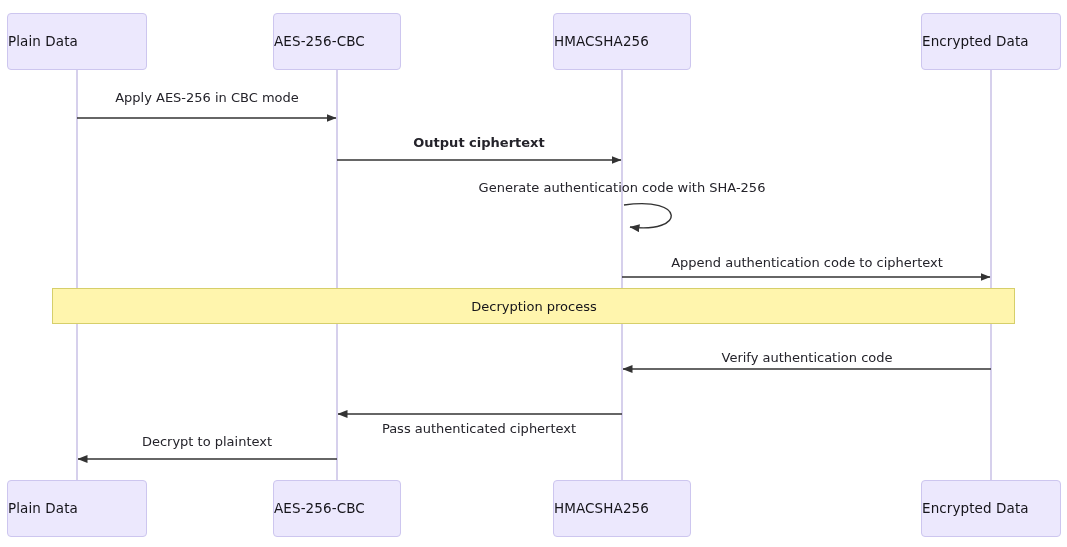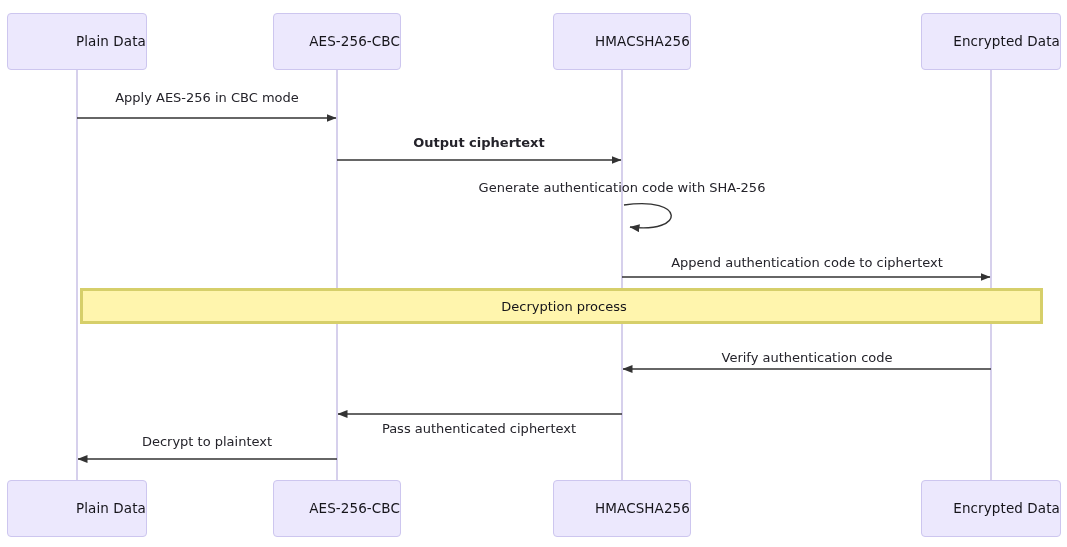--- a/index.html
+++ b/index.html
@@ -4,32 +4,32 @@
 <style>
   html,body{margin:0;padding:0;background:#ffffff;}
   body{width:1067px;height:547px;position:relative;overflow:hidden;
        font-family:"DejaVu Sans","Liberation Sans",sans-serif;}
   #canvas{position:absolute;inset:0;width:1067px;height:547px;}
   .layer{position:absolute;left:0;top:0;width:1067px;height:547px;}
 
   
   .actor-box{position:absolute;box-sizing:border-box;
     background:#ECE8FD;border:1px solid #cdc6ef;border-radius:4px;
-    display:flex;align-items:center;justify-content:flex-end;}
+    display:flex;align-items:center;justify-content:flex-start;}
   .actor-label{font-size:13.5px;color:#15141a;letter-spacing:.1px;
     white-space:nowrap;line-height:1;}
 
   
   .msg-label{position:absolute;transform:translateX(-50%);
     font-size:13px;color:#24232a;white-space:nowrap;line-height:1;}
 
   
   .note-rect{position:absolute;box-sizing:border-box;
-    background:#FFF5AD;border:3px solid #8b5cf6;
-    display:flex;align-items:center;justify-content:center;margin-left:28px;}
+    background:#FFF5AD;border:1px solid #8b5cf6;
+    display:flex;align-items:center;justify-content:center;}
   .note-label{font-size:13px;color:#15141a;white-space:nowrap;line-height:1;}
 </style>
 </head>
 <body>
 
 <div id="canvas">
 
   <svg class="layer" id="svg-layer" viewBox="0 0 1067 547" xmlns="http://www.w3.org/2000/svg">
     <defs>
       <marker id="arrowR" markerWidth="10" markerHeight="8" refX="9.5" refY="4" orient="auto" markerUnits="userSpaceOnUse">

